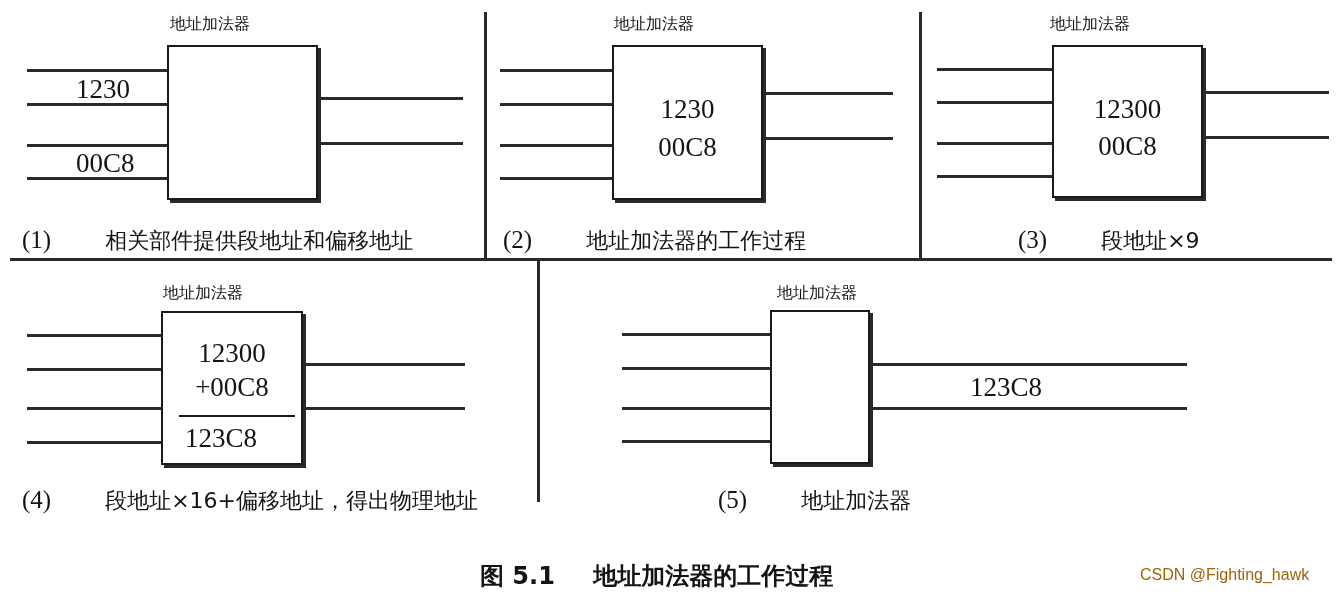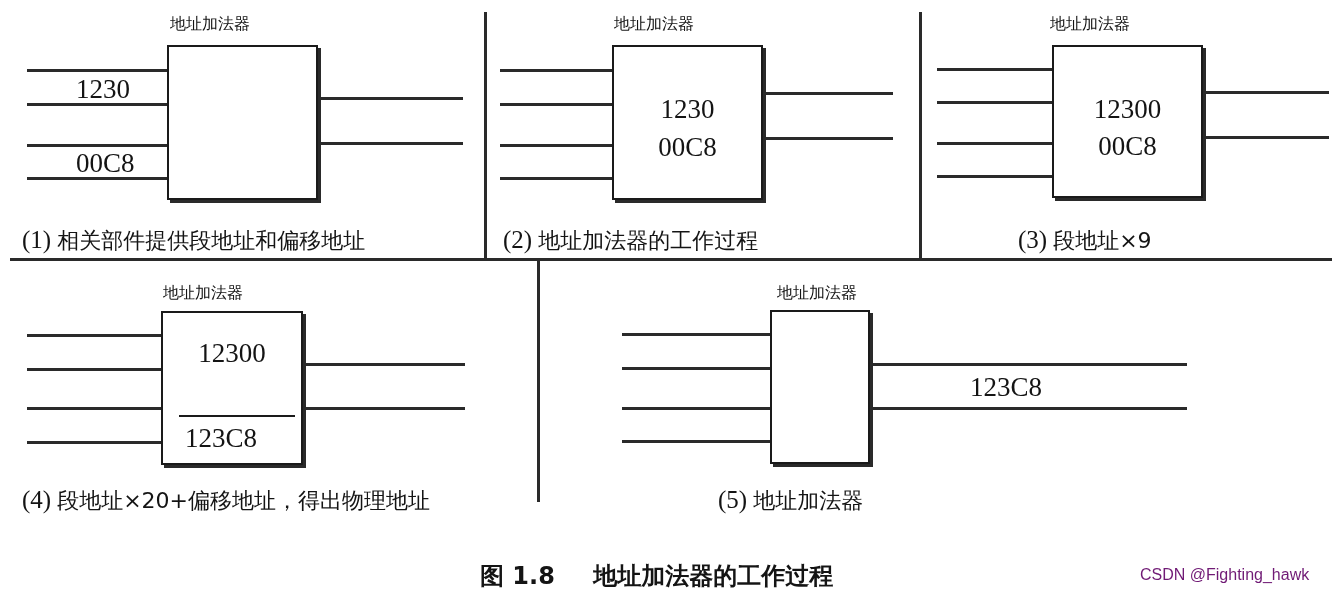--- a/index.html
+++ b/index.html
@@ -7,31 +7,31 @@
          font-family: "Liberation Serif", "DejaVu Serif", serif; color: #141414; }
   .line { position: absolute; background: #2a2a2a; }
   .h { height: 3px; }
   .v { width: 3px; }
   .box { position: absolute; border: 2px solid #1a1a1a; background: #ffffff;
          box-shadow: 3px 3px 0 #2a2a2a; box-sizing: border-box; }
   .title { position: absolute; font-family: Liberation Mono, monospace;
            font-size: 16px; letter-spacing: 0px; line-height: 28px; white-space: nowrap; }
   .caption { position: absolute; font-size: 24px; line-height: 28px; white-space: nowrap; }
   .caption .num { font-family: "Liberation Serif", serif; font-size: 25px; }
-  .caption .cn { font-family: "DejaVu Sans", "Liberation Sans", sans-serif; font-size: 22px; }
+  .caption .cn { font-family: "DejaVu Sans", "Liberation Sans", sans-serif; font-size: 22px; margin-left: 48px; }
   .val { position: absolute; font-family: "Liberation Serif", serif; font-size: 27px;
          line-height: 30px; white-space: nowrap; }
   .boxtext { position: absolute; left: 0; right: 0; text-align: center;
              font-family: "Liberation Serif", serif; font-size: 27px; line-height: 30px; }
   .sumline { position: absolute; height: 2px; background: #1a1a1a; }
   .figcap { position: absolute; left: 480px; top: 560px; font-family: "DejaVu Sans", "Liberation Sans", sans-serif;
             font-size: 24px; font-weight: bold; white-space: nowrap; }
   .figcap .fignum { margin-right: 30px; }
   .watermark { position: absolute; left: 1140px; top: 566px; font-family: "Liberation Sans", sans-serif;
-               font-size: 16px; color: #701a75; white-space: nowrap; }
+               font-size: 16px; color: #a16207; white-space: nowrap; }
 </style>
 </head>
 <body>
 
 <div class="line v" style="left:484px; top:12px; height:248px;"></div>
 <div class="line v" style="left:919px; top:12px; height:248px;"></div>
 <div class="line h" style="left:10px; top:258px; width:1322px;"></div>
 <div class="line v" style="left:537px; top:260px; height:242px;"></div>
 
 <div>
@@ -88,44 +88,45 @@
 </div>
 
 <div>
   <div class="title" style="left:163px; top:280px;">地址加法器</div>
   <div class="line h" style="left:27px; top:334px; width:140px;"></div>
   <div class="line h" style="left:27px; top:368px; width:140px;"></div>
   <div class="line h" style="left:27px; top:407px; width:140px;"></div>
   <div class="line h" style="left:27px; top:441px; width:140px;"></div>
   <div class="box" style="left:161px; top:311px; width:142px; height:154px;">
     <div class="boxtext" style="top:25px;">12300</div>
+    <div class="boxtext" style="top:59px;">+00C8</div>
     <div class="sumline" style="left:16px; right:6px; top:102px;"></div>
     <div class="boxtext" style="top:110px; text-align:left; padding-left:22px;">123C8</div>
   </div>
   <div class="line h" style="left:303px; top:363px; width:162px;"></div>
   <div class="line h" style="left:303px; top:407px; width:162px;"></div>
   <div class="caption" style="left:22px; top:486px;">
     <span class="num">(4)</span>
-    <span class="cn">段地址×20+偏移地址，得出物理地址</span>
+    <span class="cn">段地址×16+偏移地址，得出物理地址</span>
   </div>
 </div>
 
 <div>
   <div class="title" style="left:777px; top:280px;">地址加法器</div>
   <div class="line h" style="left:622px; top:333px; width:148px;"></div>
   <div class="line h" style="left:622px; top:367px; width:148px;"></div>
   <div class="line h" style="left:622px; top:407px; width:148px;"></div>
   <div class="line h" style="left:622px; top:440px; width:148px;"></div>
   <div class="box" style="left:770px; top:310px; width:100px; height:154px;"></div>
   <div class="line h" style="left:870px; top:363px; width:317px;"></div>
   <div class="line h" style="left:870px; top:407px; width:317px;"></div>
   <div class="val" style="left:970px; top:372px;">123C8</div>
   <div class="caption" style="left:718px; top:486px;">
     <span class="num">(5)</span>
     <span class="cn">地址加法器</span>
   </div>
 </div>
 
 <div class="figcap">
-  <span class="fignum">图 1.8</span>
+  <span class="fignum">图 5.1</span>
   <span>地址加法器的工作过程</span>
 </div>
 <div class="watermark">CSDN @Fighting_hawk</div>
 
 </body></html>

